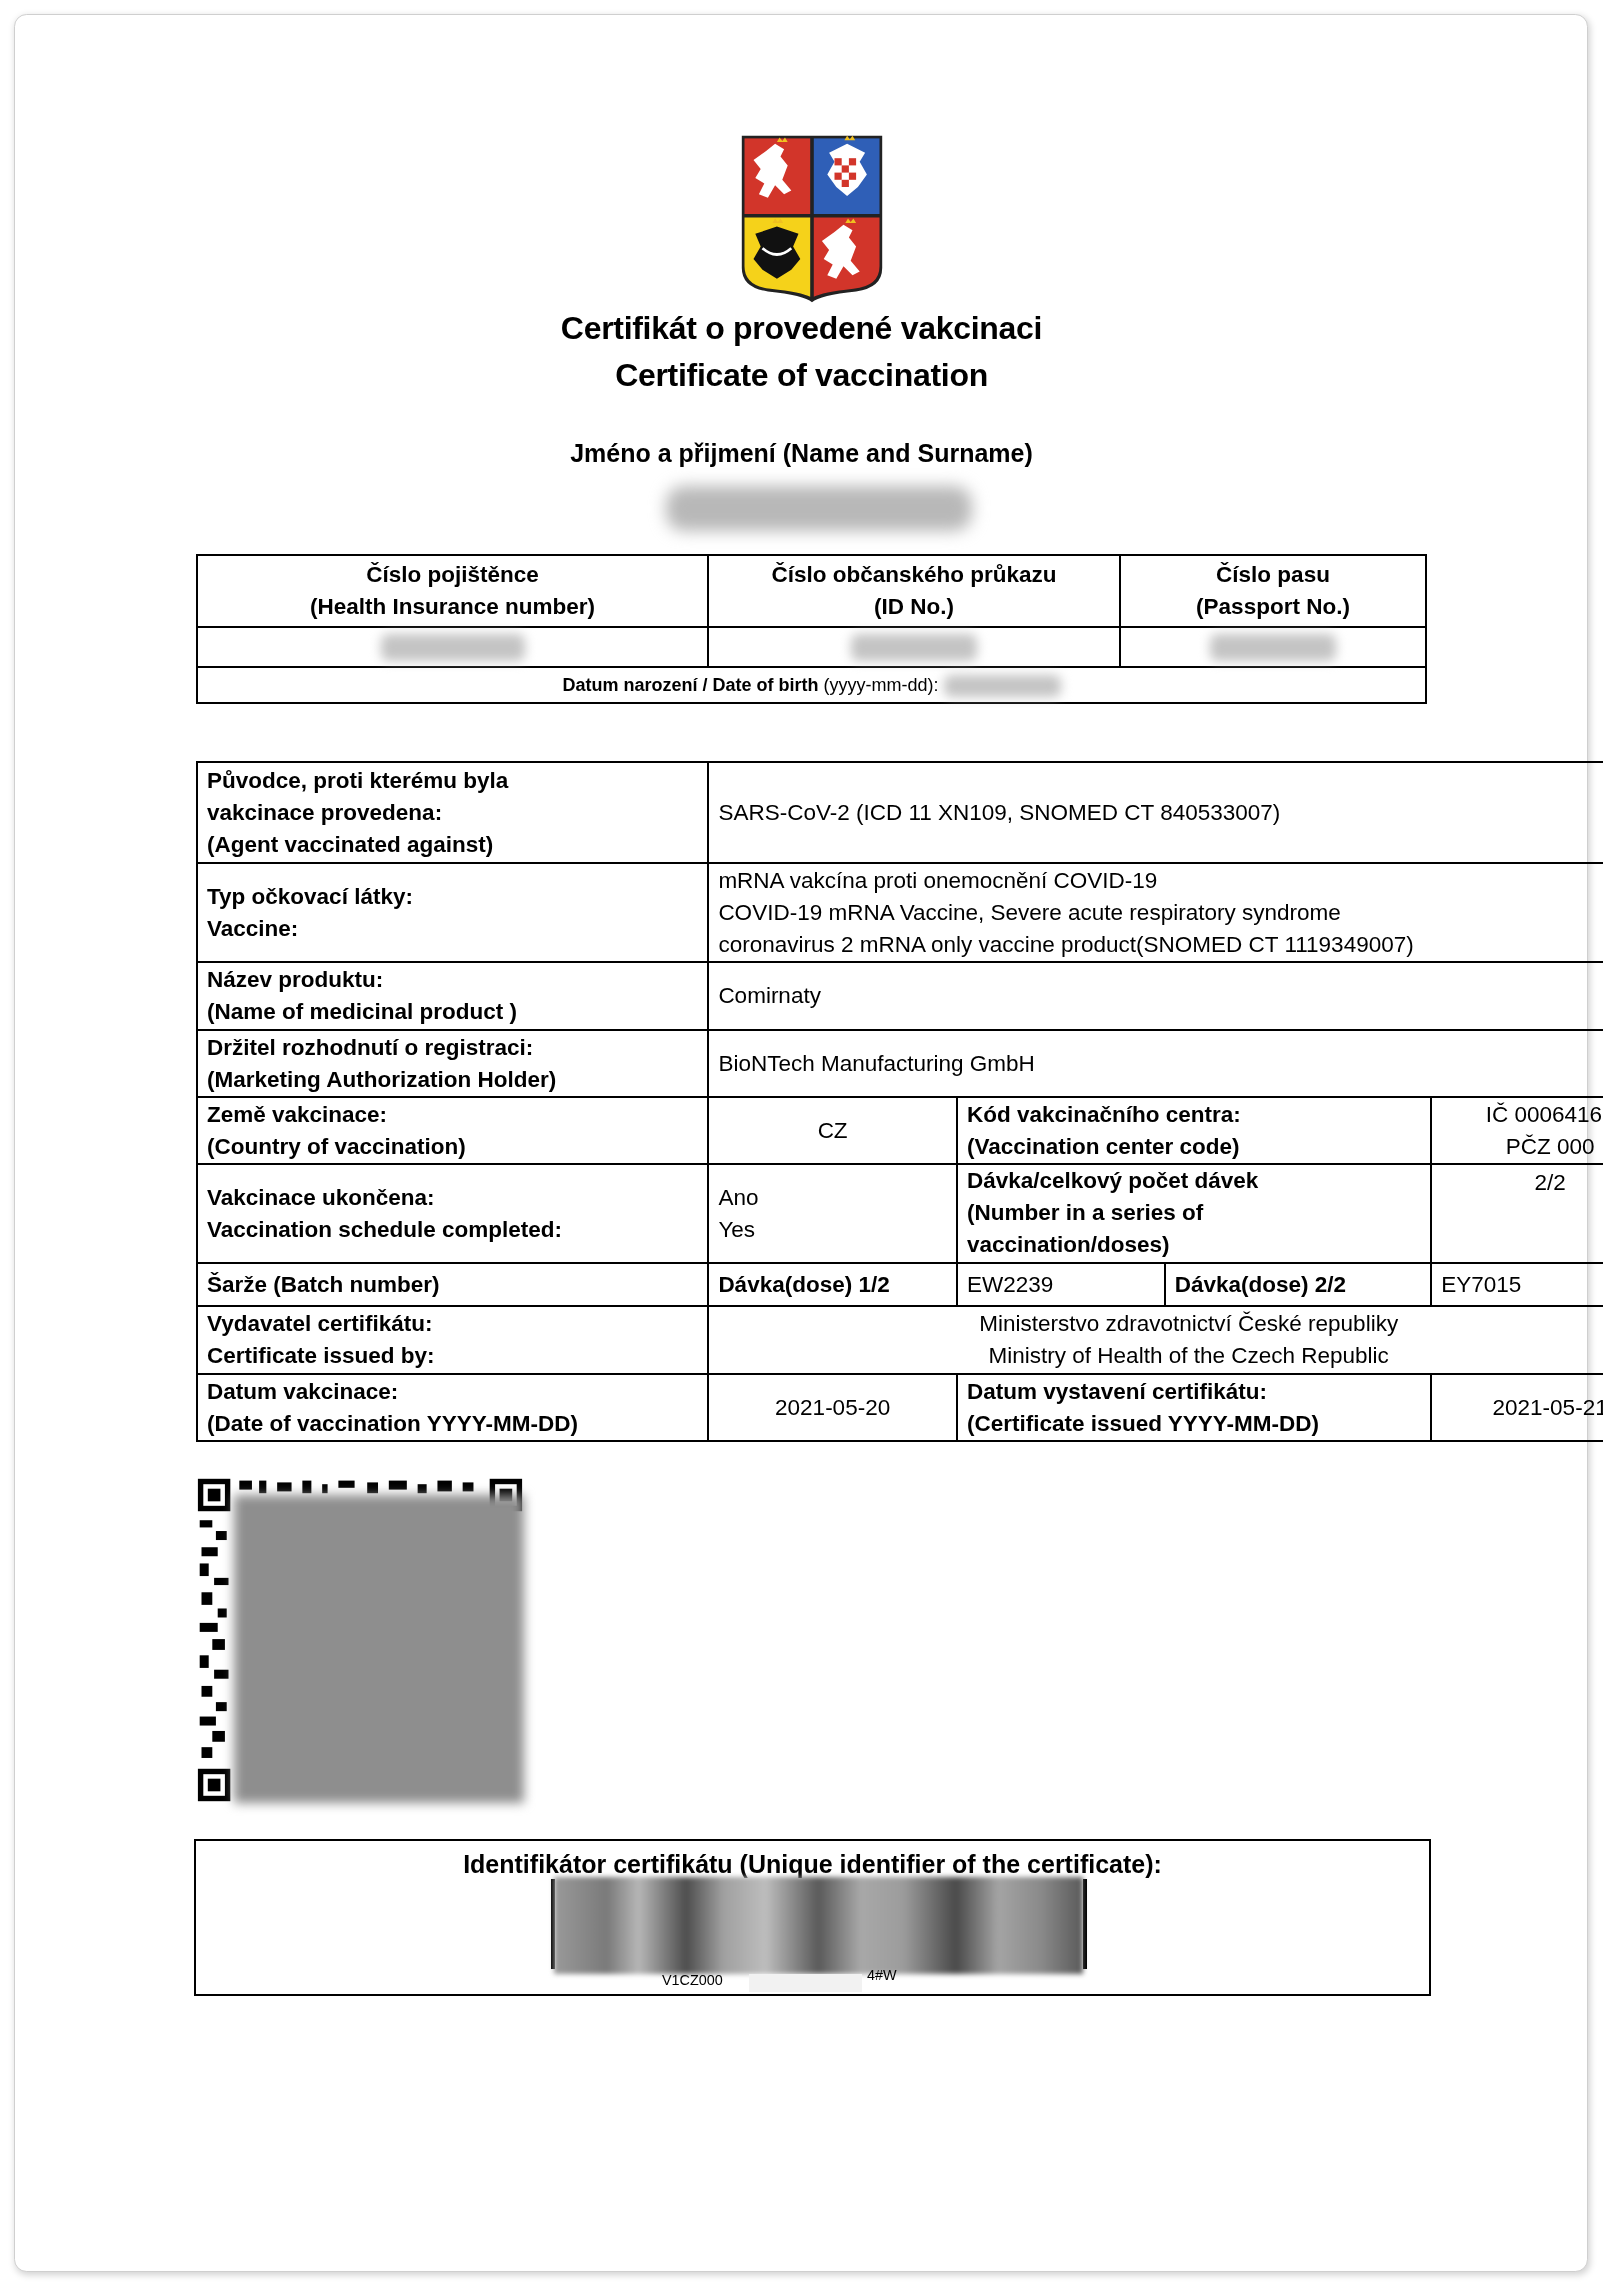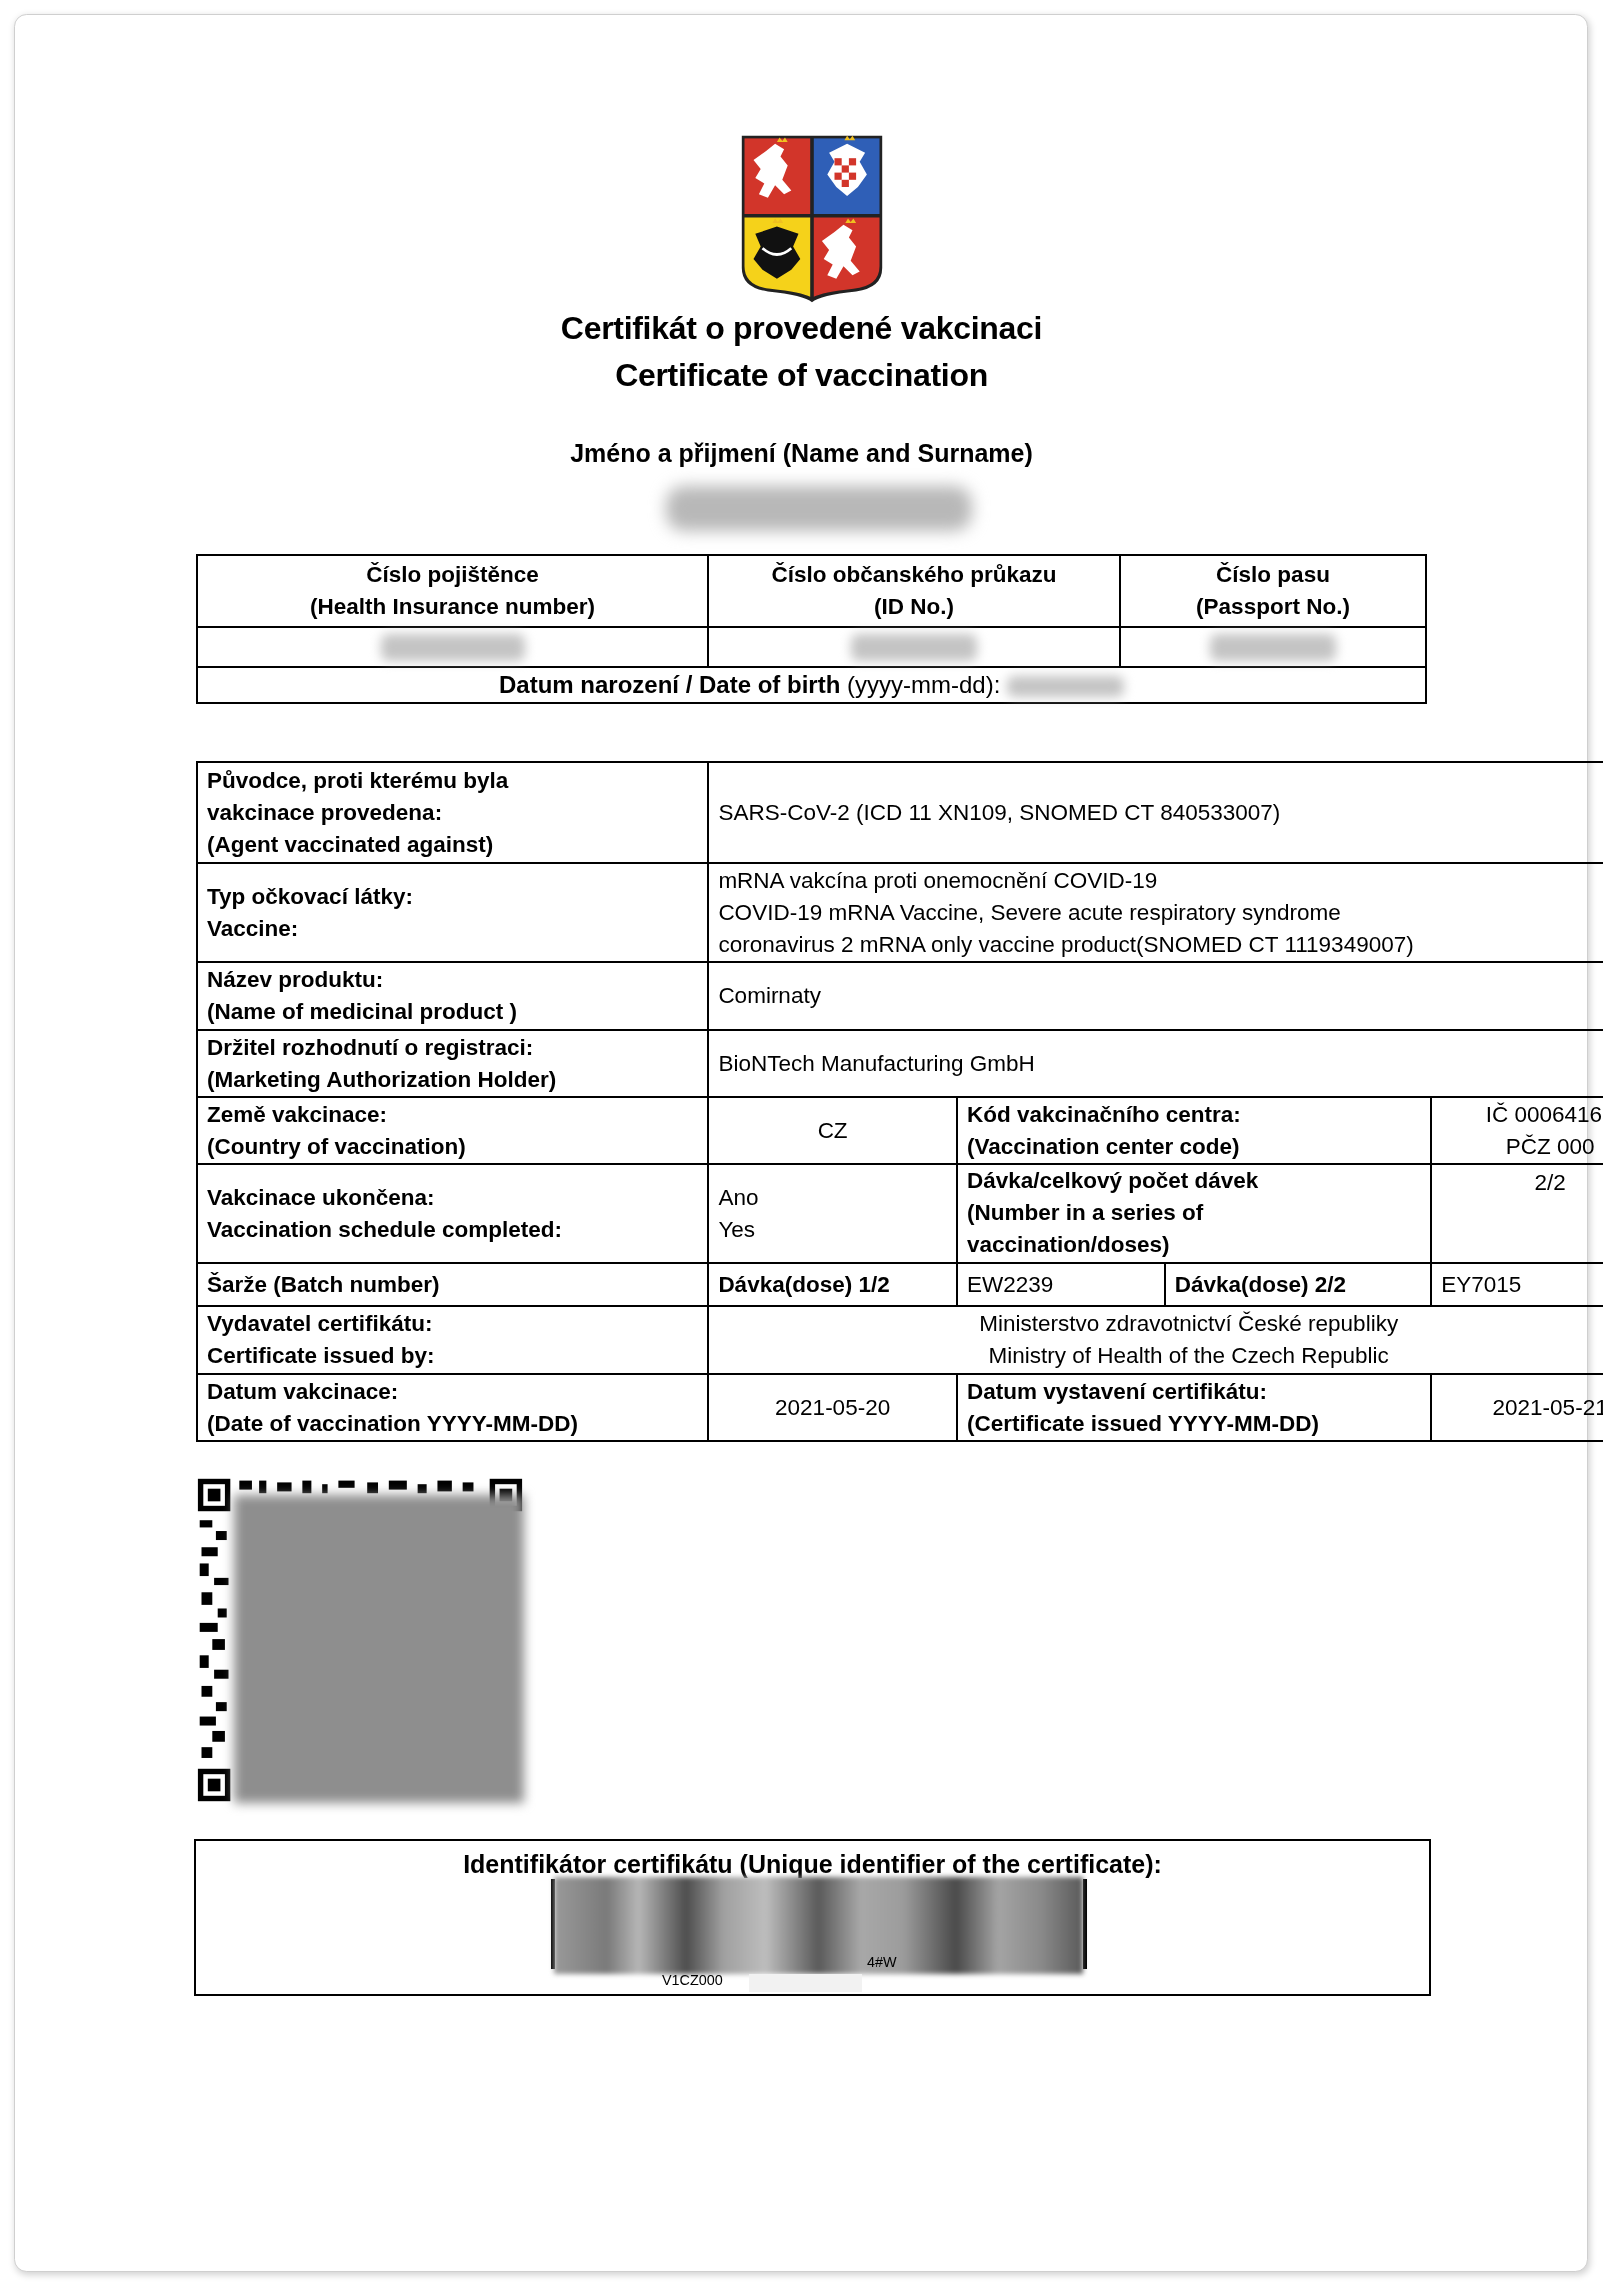--- a/index.html
+++ b/index.html
@@ -82,21 +82,21 @@
           <div class="blur-sm" style="width:144px;height:27px;margin:0 auto;"></div>
         </td>
     <td class="c">
           <div class="blur-sm" style="width:126px;height:27px;margin:0 auto;"></div>
         </td>
     <td class="c">
           <div class="blur-sm" style="width:126px;height:27px;margin:0 auto;"></div>
         </td>
   </tr>
   <tr style="height:36px;">
-    <td colspan="3" class="c" style="font-size:24px;margin-left:43px;">
+    <td colspan="3" class="c" style="font-size:18px;margin-left:43px;">
       <b>Datum narození / Date of birth</b><span> (yyyy-mm-dd):</span>
       <span class="blur-sm" style="display:inline-block;width:117px;height:21.6px;vertical-align:middle;"></span>
     </td>
   </tr>
 </tbody>
   </table>
 
 <table class="abs" style="left:196px; top:761px; width:1474px;">
   <colgroup>
     <col style="width:428px">
@@ -248,15 +248,15 @@
 
 <div class="abs" style="left:194px; top:1839px; width:1233px; height:153px; border:2.7px solid #000;">
   <div class="center" style="font-size:25px; font-weight:bold; margin-top:9px;">Identifikátor certifikátu (Unique identifier of the certificate):</div>
   <div style="position:absolute; left:355px; top:38px; width:3.6px; height:90px; background:#000;"></div>
   <div style="position:absolute; left:887px; top:38px; width:3.6px; height:90px; background:#000;"></div>
   <div style="position:absolute; left:358px; top:36px; width:529px; height:97px;
               background:linear-gradient(90deg,#9a9a9a 0%,#7a7a7a 10%,#b6b6b6 16%,#4e4e4e 25%,#a0a0a0 32%,#bdbdbd 40%,#5a5a5a 50%,#a8a8a8 58%,#9c9c9c 66%,#4a4a4a 76%,#a4a4a4 84%,#8a8a8a 92%,#5a5a5a 100%);
               filter:blur(2.7px);"></div>
   <div style="position:absolute; left:466px; top:131px; font-size:14.4px;">V1CZ000</div>
   <div style="position:absolute; left:553px; top:133px; width:113px; height:18px; background:#f2f2f2;"></div>
-  <div style="position:absolute; left:671px; top:113px; font-size:14.4px;">4#W</div>
+  <div style="position:absolute; left:671px; top:126px; font-size:14.4px;">4#W</div>
 </div>
 
 
 </body></html>

